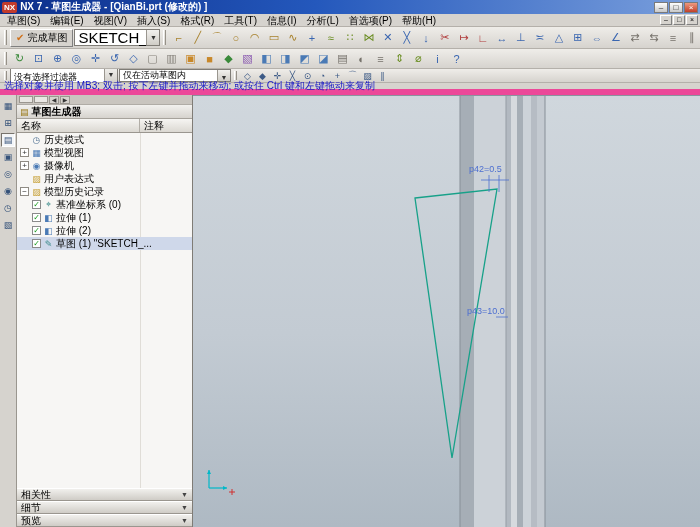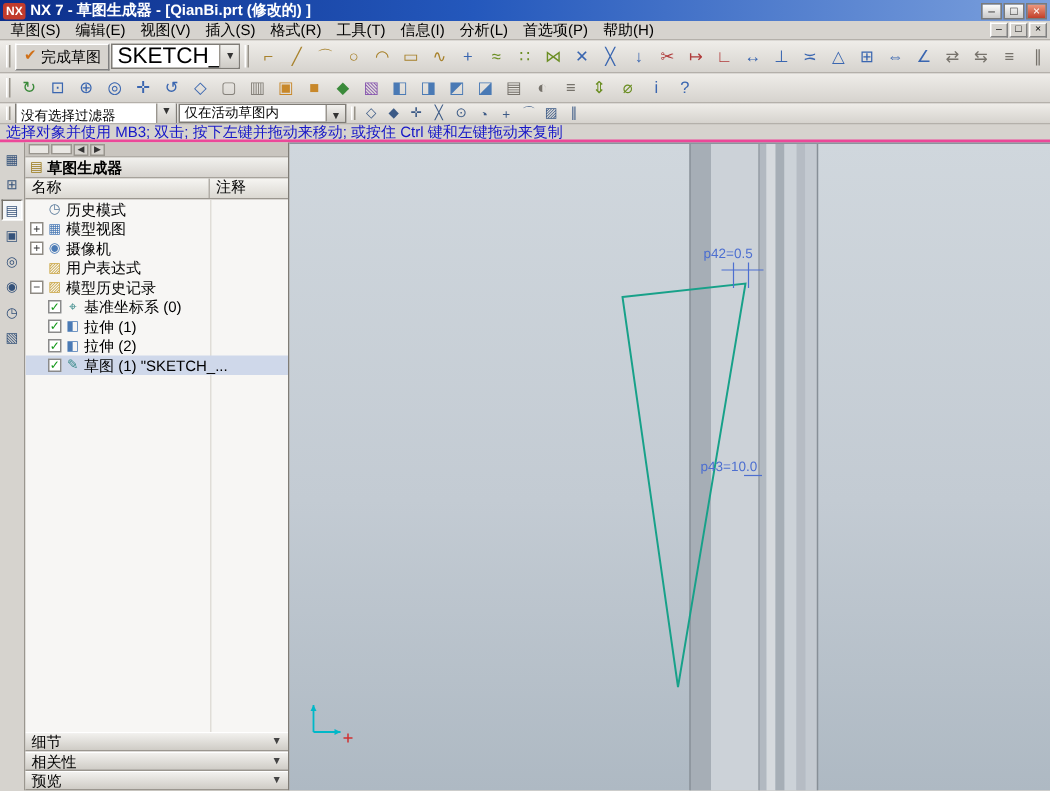--- a/index.html
+++ b/index.html
@@ -35,21 +35,21 @@
   .sketch-combo{width:86px;}
   .filter-combo1{width:108px;height:19px;align-items:flex-end;}
   .filter-combo2{width:112px;height:13px;}
   .filter-combo1 .cval,.filter-combo2 .cval{font-size:9px;}
   .iconrow{display:flex;align-items:center;gap:0;flex:0 0 auto;}
   .tbico{width:19px;height:18px;display:flex;align-items:center;justify-content:center;font-size:11px;cursor:default;}
   .tb2 .tbico{height:16px;}
   .snapico{width:15px;height:12px;display:flex;align-items:center;justify-content:center;font-size:9px;color:#3c5a86;}
 
   
-  .promptbar{height:12px;background:#d6d3ce;border-bottom:2px solid #ec4899;display:flex;align-items:center;padding:0 4px;}
+  .promptbar{height:12px;background:#d6d3ce;border-bottom:6px solid #ec4899;display:flex;align-items:center;padding:0 4px;}
   .prompt-text{color:#1616c8;font-size:10px;white-space:nowrap;overflow:hidden;}
 
   
   .main{height:432px;display:flex;}
 
   .resbar{width:17px;background:#d6d3ce;border-right:1px solid #9a968f;display:flex;flex-direction:column;align-items:center;padding-top:4px;gap:3px;flex:0 0 auto;}
   .ric{width:14px;height:14px;display:flex;align-items:center;justify-content:center;font-size:9px;color:#35527a;border:1px solid transparent;}
   .resbar .ric:nth-child(3){background:#f4f6f8;border-color:#76726b #fff #fff #76726b;}
 
   .panel{width:176px;background:#d6d3ce;border-right:1px solid #7f7c76;display:flex;flex-direction:column;flex:0 0 auto;}
@@ -297,25 +297,25 @@
 
       <div class="trow sel">
         <span class="tind"></span>
         <span class="tcheck">✓</span>
         <span class="ticon" style="color:#3a8a8a">✎</span>
         <span class="tlabel">草图 (1) "SKETCH_...</span>
       </div>
     </div>
 
     <div class="pfooter">
+      <span>相关性</span>
+      <span class="chev">▼</span>
+    </div>
+    <div class="pfooter">
       <span>细节</span>
-      <span class="chev">▼</span>
-    </div>
-    <div class="pfooter">
-      <span>相关性</span>
       <span class="chev">▼</span>
     </div>
     <div class="pfooter">
       <span>预览</span>
       <span class="chev">▼</span>
     </div>
   </div>
 
   <div class="canvas">
     <svg width="507" height="432" viewBox="0 0 507 432">

